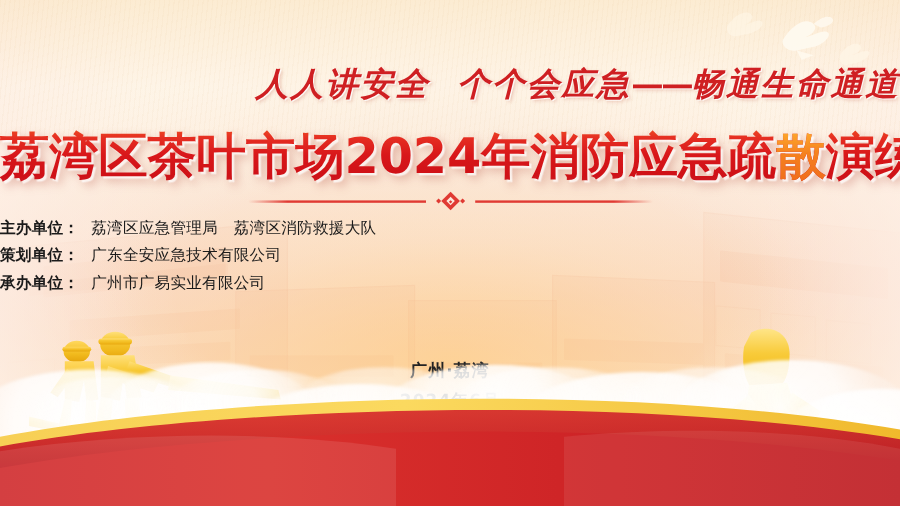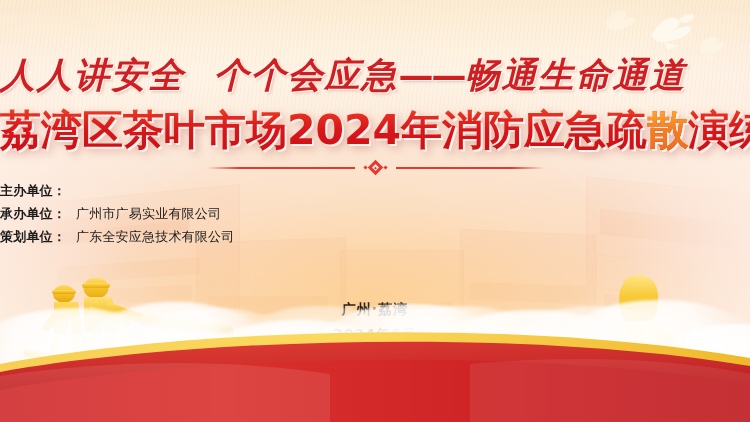--- a/index.html
+++ b/index.html
@@ -86,25 +86,25 @@
         rgba(255,255,255,0) 4px),
       linear-gradient(180deg, rgba(250,228,192,0.55) 0%, rgba(255,246,232,0.25) 60%, rgba(255,255,255,0) 100%);
   }
 
   
   .doves { position:absolute; top:0; right:0; width:190px; height:86px; }
 
   
   .slogan {
     position:absolute; top:52px; left:0; right:0;
-    text-align:left;
+    text-align:right;
     font-family:"DejaVu Serif","Liberation Serif",serif;
     font-style:italic;
     font-weight:700;
-    font-size:35px;
+    font-size:27px;
     letter-spacing:2px;
     color:#cf1f22;
     white-space:nowrap;
     text-shadow:
       1px 1px 0 rgba(255,255,255,0.85),
       2px 2px 3px rgba(180,60,40,0.25);
   }
   .slogan .dash { letter-spacing:-2px; font-style:normal; }
 
   
@@ -299,28 +299,29 @@
       <span class="dot"></span>
       <span class="gem"></span>
       <span class="dot"></span>
     </div>
     <div class="rule r"></div>
   </div>
 
   <div class="credits">
     <div class="crow">
       <span class="lbl">主办单位：</span>
+      <span class="val">荔湾区应急管理局　荔湾区消防救援大队</span>
+    </div>
+    <div class="crow">
+      <span class="lbl">策划单位：</span>
+      <span class="val">广东全安应急技术有限公司</span>
     </div>
     <div class="crow">
       <span class="lbl">承办单位：</span>
       <span class="val">广州市广易实业有限公司</span>
-    </div>
-    <div class="crow">
-      <span class="lbl">策划单位：</span>
-      <span class="val">广东全安应急技术有限公司</span>
     </div>
   </div>
 
   <div class="placedate">
     <div>广州·荔湾</div>
     <div>2024年6月</div>
   </div>
 
   <div class="silh" style="left:24px; bottom:36px;">
     <svg width="230" height="112" viewBox="0 0 230 112">

